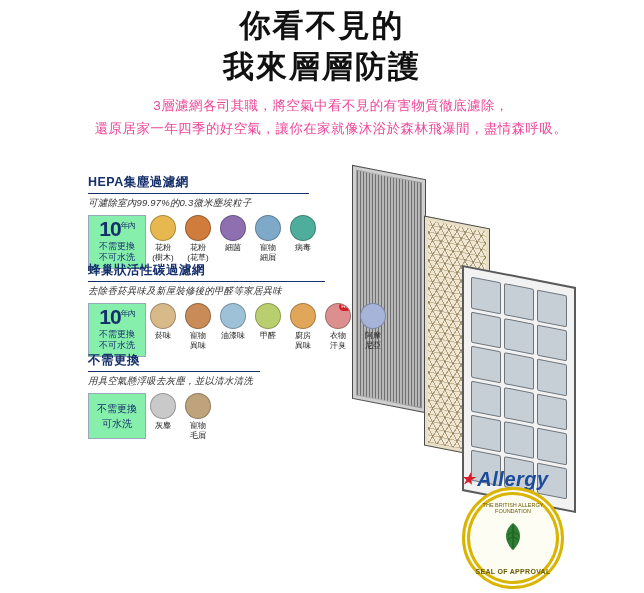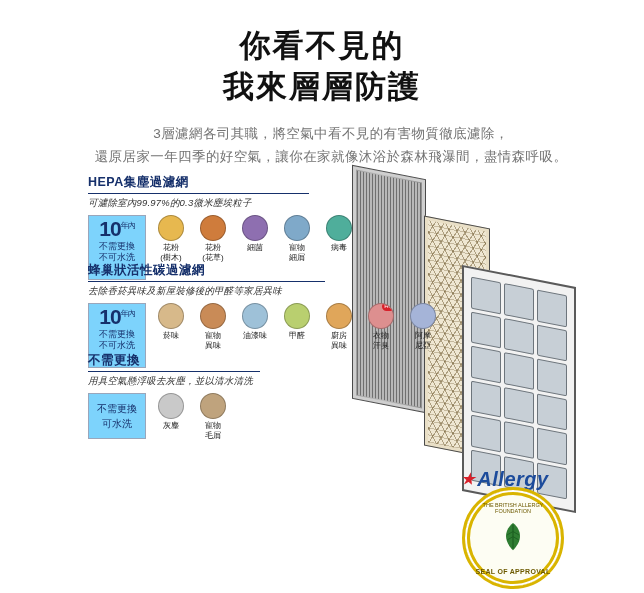--- a/index.html
+++ b/index.html
@@ -17,35 +17,35 @@
   }
   .page {
     position: relative;
     width: 644px;
     height: 593px;
   }
 
   
   .headline {
     text-align: center;
-    padding-top: 26px;
+    padding-top: 6px;
   }
   .headline .line {
     font-size: 31px;
     font-weight: bold;
     letter-spacing: 2px;
     line-height: 1.32;
     color: #111;
   }
   .subcopy {
     text-align: center;
-    margin-top: 14px;
+    margin-top: 6px;
     font-size: 13.5px;
     line-height: 1.75;
-    color: #737373;
+    color: #ec4899;
     letter-spacing: 0.4px;
     padding-left: 18px;
   }
 
   
   .diagram {
     position: absolute;
     left: 0;
     top: 164px;
     width: 644px;
@@ -151,23 +151,23 @@
   .sec-body {
     display: flex;
     align-items: flex-start;
     margin-top: 5px;
   }
 
   .badge {
     width: 56px;
     flex: 0 0 56px;
     border: 1px solid #9aa6bb;
-    background: #7dd3fc;
-    text-align: center;
-    padding: 2px 0 15px;
+    background: #86efac;
+    text-align: center;
+    padding: 2px 0 4px;
   }
   .badge .big {
     font-size: 21px;
     font-weight: bold;
     color: #16306b;
     line-height: 1;
     letter-spacing: -1px;
   }
   .badge .big sup {
     font-size: 8px;
@@ -190,23 +190,21 @@
     padding-bottom: 7px;
   }
   .badge.small-badge .b2,
   .badge.small-badge .b3 {
     font-size: 10px;
     line-height: 1.45;
   }
 
   .icons {
     display: flex;
-    margin-left: 8px;
     flex-wrap: nowrap;
-    gap: 7px;
   }
   .icon-item {
     width: 34px;
     text-align: center;
     margin-right: 1px;
   }
   .icon-circle {
     width: 24px;
     height: 24px;
     border-radius: 50%;

